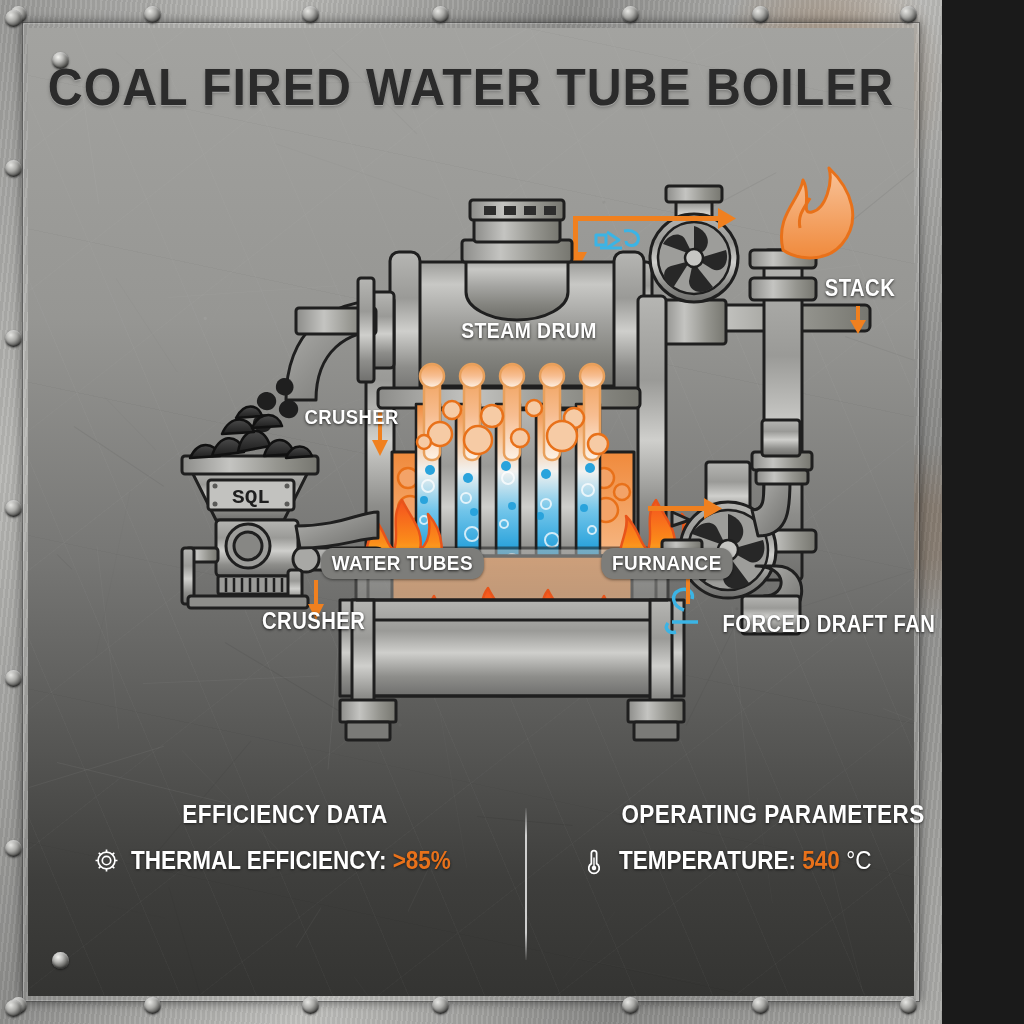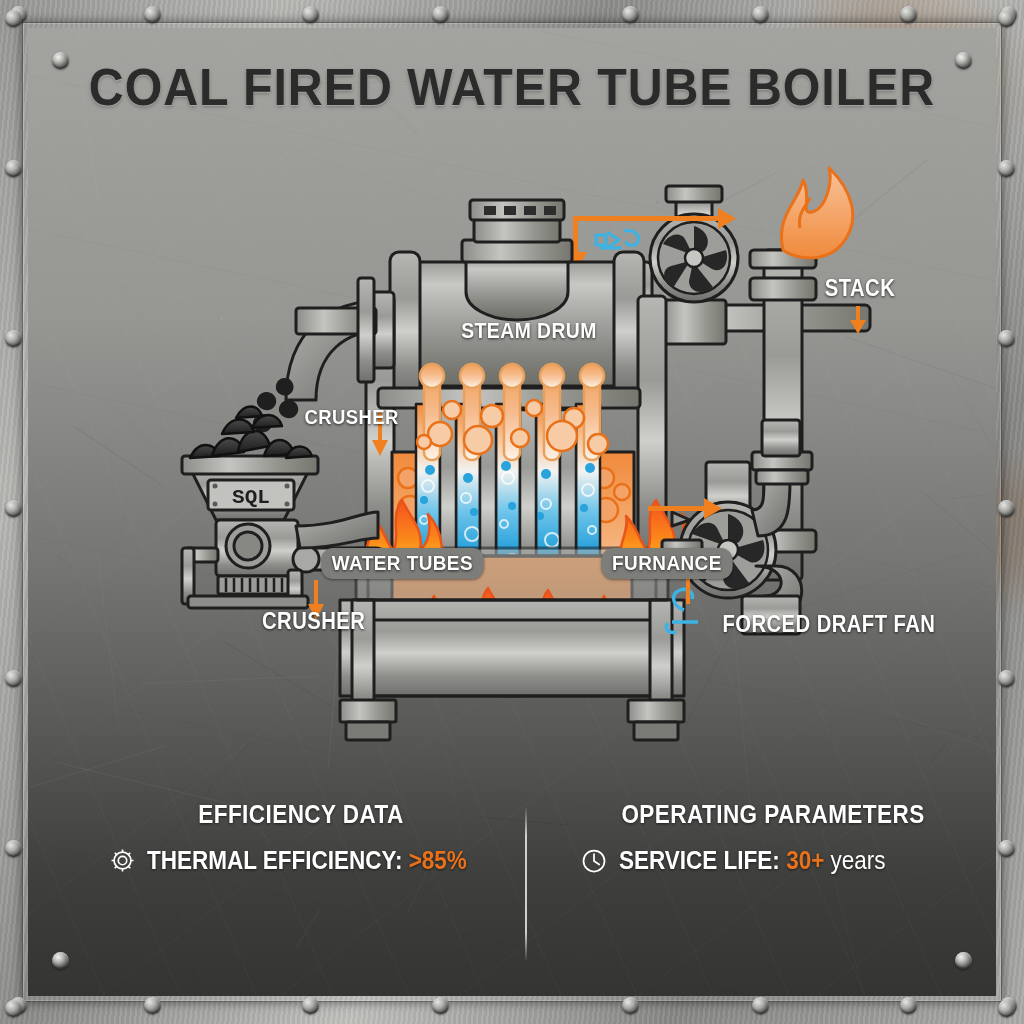--- a/index.html
+++ b/index.html
@@ -1,19 +1,19 @@
 <!DOCTYPE html>
 <html><head>
 <meta charset="utf-8">
 <style>
   * { margin:0; padding:0; box-sizing:border-box; }
   html,body { width:1024px; height:1024px; overflow:hidden; background:#1a1a1a;
     font-family:"Liberation Sans", sans-serif; }
 
-  #stage { position:relative; width:1024px; height:1024px; overflow:hidden; }
+  #stage { position:relative; width:942px; height:1024px; overflow:hidden; }
 
   
   .frame {
     position:absolute; inset:0;
     background:
       repeating-linear-gradient(96deg, rgba(255,255,255,.05) 0 2px, rgba(0,0,0,.05) 2px 5px),
       linear-gradient(120deg,#9a9a98 0%,#b9b9b6 18%,#8e8e8c 38%,#c2c2bf 58%,#8a8a88 78%,#adadaa 100%);
   }
   .frame:after{
     content:""; position:absolute; inset:0;
@@ -86,21 +86,21 @@
   }
   .lbl.pill{
     background:#7d7d7a; border-radius:13px; padding:3px 12px 4px;
     box-shadow:0 1px 3px rgba(0,0,0,.45);
     transform:scaleX(.9);
   }
 
   
   .stats{ position:absolute; left:28px; right:28px; top:800px; height:180px; }
   .col{ position:absolute; top:0; width:430px; }
-  .col.left{ left:58px; }
+  .col.left{ left:42px; }
   .col.right{ left:530px; }
   .col-title{
     text-align:center; color:#fff; font-weight:bold; font-size:25px;
     font-family:"Liberation Sans Narrow","Liberation Sans",sans-serif;
     letter-spacing:.5px; transform:scaleX(.9); margin-bottom:17px;
     text-shadow:0 1px 3px rgba(0,0,0,.6);
   }
   .srow{ display:flex; align-items:center; gap:11px; margin:0 0 9px 22px; }
   .srow .ico{ width:28px; height:28px; flex:0 0 28px; display:flex; align-items:center; justify-content:center; }
   .srow .txt{
@@ -636,30 +636,31 @@
           <span class="val">&gt;85%</span>
         </span>
       </div>
 
     </div>
 
     <div class="col right">
       <div class="col-title">OPERATING PARAMETERS</div>
 
 
-
       <div class="srow">
         <span class="ico">
-          <svg viewBox="0 0 32 32" width="28" height="28" fill="none" stroke="#fff" stroke-width="2" stroke-linecap="round">
-            <circle cx="16" cy="16" r="12"></circle>
-            <path d="M16 8 v8 l6 4"></path>
+          <svg viewBox="0 0 32 32" width="28" height="28" fill="none" stroke="#fff" stroke-width="2">
+            <path d="M13 19 V7 a3 3 0 0 1 6 0 v12 a6 6 0 1 1 -6 0 z"></path>
+            <circle cx="16" cy="24" r="2.6" fill="#fff" stroke="none"></circle>
+            <path d="M16 12 v10" stroke-width="1.6"></path>
           </svg>
         </span>
         <span class="txt">
-          <span>SERVICE LIFE:</span>
-          <span class="val">30+</span>
-          <span class="unit">years</span>
+          <span>TEMPERATURE:</span>
+          <span class="val">540</span>
+          <span class="unit">°C</span>
         </span>
       </div>
+
     </div>
   </div>
 
 </div>
 
 </body></html>

